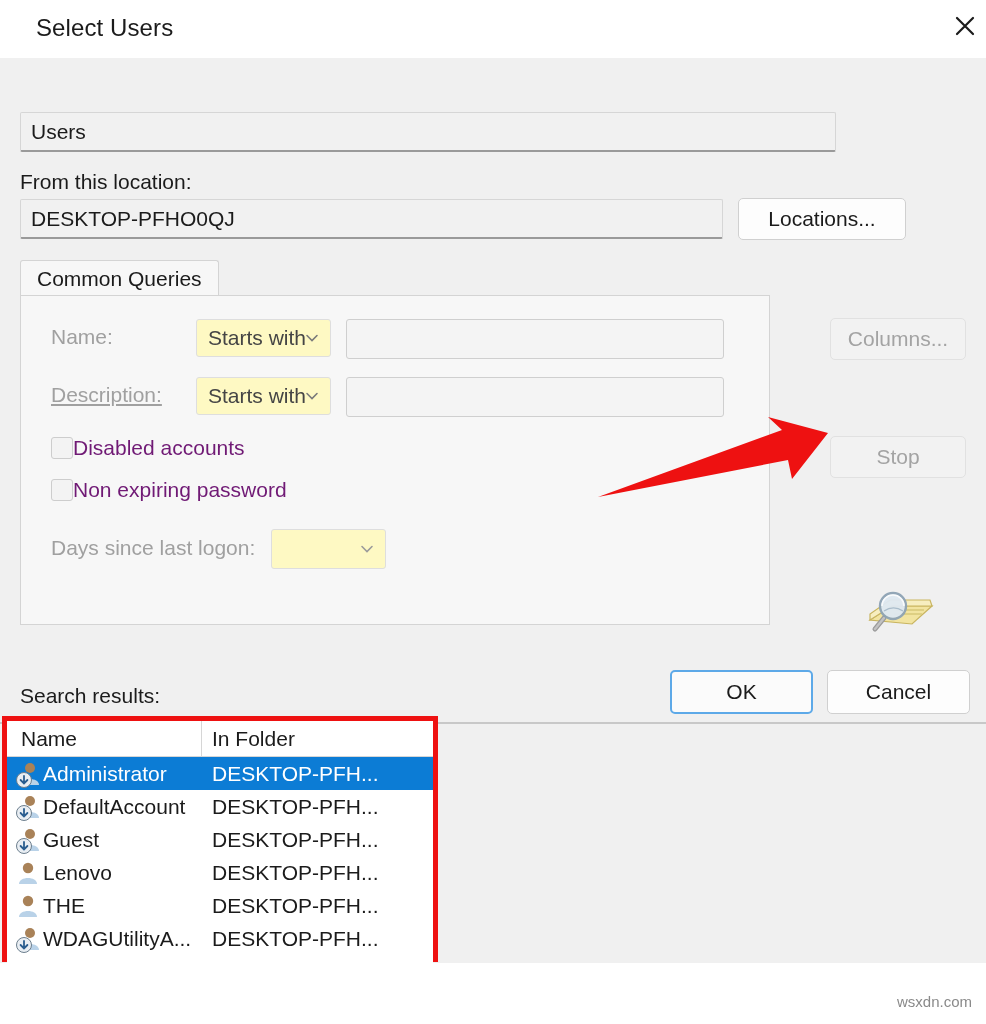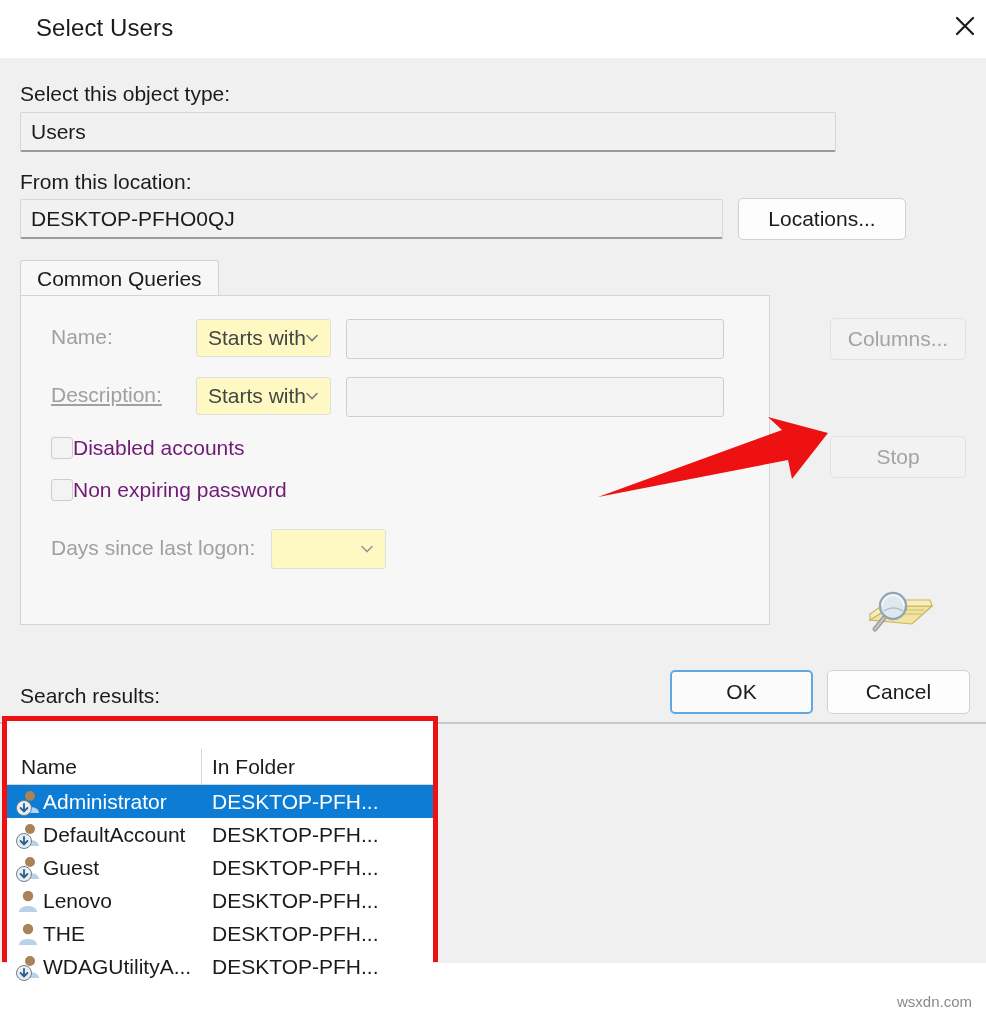--- a/index.html
+++ b/index.html
@@ -215,21 +215,20 @@
     width: 436px; height: 246px;
     border: 5px solid #ee1111;
     background: #ffffff;
   }
   .listview {
     position: absolute;
     left: 0; top: 0;
     width: 426px; height: 268px;
     background: #ffffff;
     overflow: hidden;
-    margin-top: 28px;
   }
   .list-header {
     position: relative;
     height: 36px;
     background: #ffffff;
     border-bottom: 1px solid #d6d6d6;
   }
   .col-name {
     position: absolute;
     left: 14px; top: 6px;
@@ -306,21 +305,20 @@
     <div class="title-text">Select Users</div>
     <div class="close-btn">
       <svg width="26" height="26" viewBox="0 0 26 26" aria-hidden="true">
         <path d="M5 5 L21 21 M21 5 L5 21" stroke="#1b1b1b" stroke-width="2.2" fill="none" stroke-linecap="round"></path>
       </svg>
     </div>
   </div>
 
   <div class="dialog-body">
 
-    <div class="field-label" style="left:20px; top:24px;">Select this object type:</div>
     <div class="readonly-box" style="left:20px; top:54px; width:816px; height:40px;">Users</div>
 
     <div class="field-label" style="left:20px; top:112px;">From this location:</div>
     <div class="readonly-box" style="left:20px; top:141px; width:703px; height:40px;">DESKTOP-PFHO0QJ</div>
     <div class="btn" style="left:738px; top:140px; width:168px; height:42px;">Locations...</div>
 
     <div class="tabstrip">
       <div class="tab">Common Queries</div>
     </div>
 

